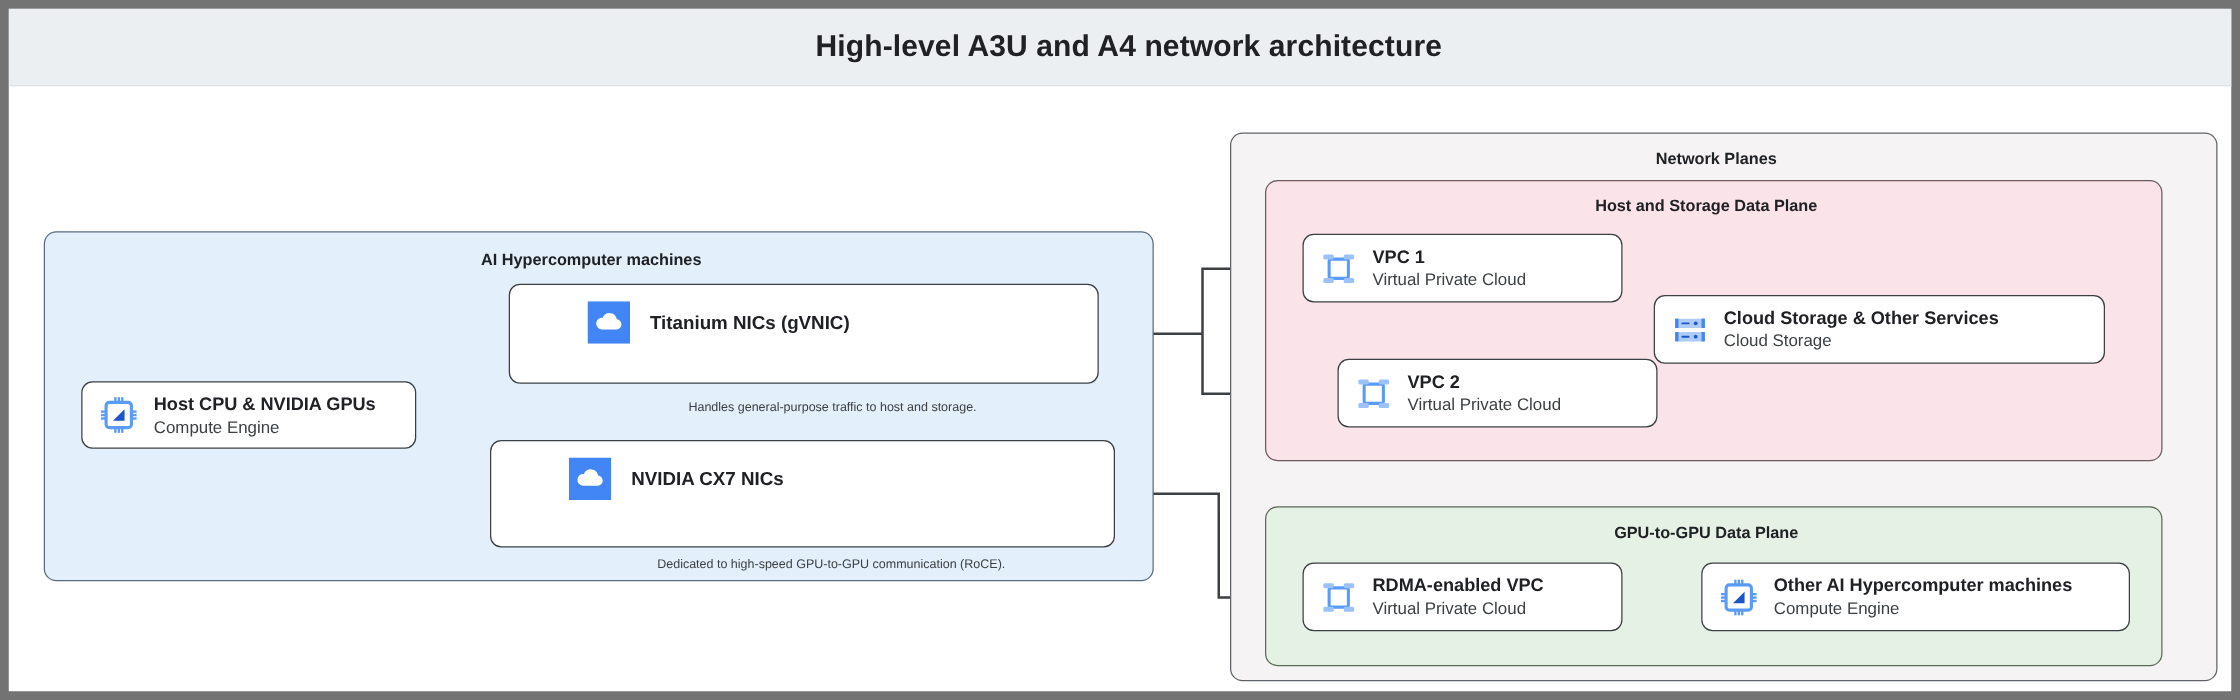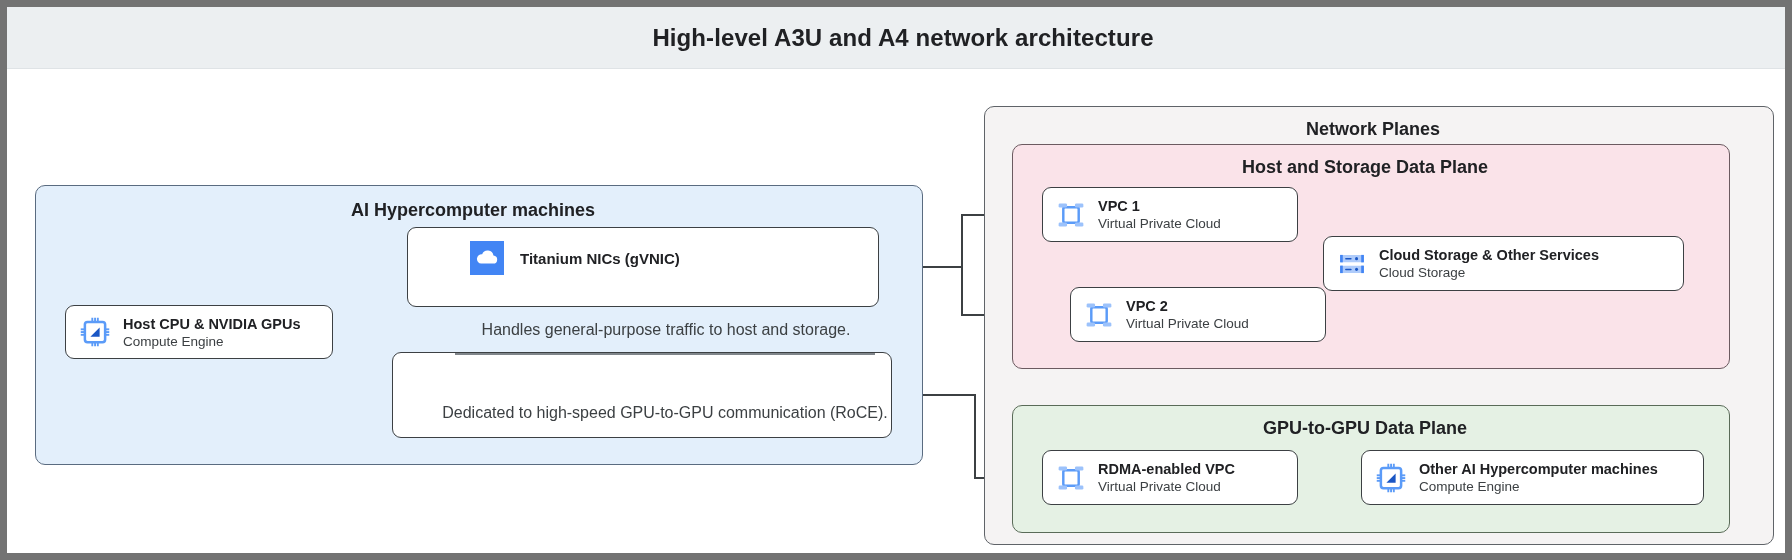--- a/index.html
+++ b/index.html
@@ -42,21 +42,21 @@
   
   .panel {
     position: absolute;
     border: 1.6px solid #5f6368;
     border-radius: 10px;
   }
   .panel-title {
     position: absolute;
     left: 0; right: 12px;
     text-align: center;
-    font-size: 18px;
+    font-size: 13px;
     font-weight: bold;
     color: #202124;
   }
 
   #machines-panel {
     left: 28px; top: 178px;
     width: 888px; height: 280px;
     background: #e3effb;
     border-color: #5a6b80;
   }
@@ -141,21 +141,21 @@
   .nic-divider {
     height: 1.6px;
     background: #80868b;
     margin: 0 16px;
   }
   .nic-desc {
     flex: 1;
     display: flex;
     align-items: center;
     justify-content: center;
-    font-size: 16px;
+    font-size: 10px;
     color: #3c4043;
     padding: 0 16px;
     white-space: nowrap;
     margin-top: 35px;
   }
 
   #titanium-card { left: 400px; top: 220px; width: 472px; height: 80px; }
   #cx7-card      { left: 385px; top: 345px; width: 500px; height: 86px; }
 
   
@@ -240,20 +240,29 @@
                  a5.9 5.9 0 0 0 -11.3 -1.25
                  a4.0 4.0 0 0 0 -0.95 9.43 z" fill="#ffffff"></path>
       </svg>
       <div class="nic-title">Titanium NICs (gVNIC)</div>
     </div>
     <div class="nic-divider"></div>
     <div class="nic-desc">Handles general-purpose traffic to host and storage.</div>
   </div>
 
   <div class="nic-card" id="cx7-card">
+    <div class="nic-head">
+      <svg class="icon" width="34" height="34" viewBox="0 0 34 34">
+        <rect x="0" y="0" width="34" height="34" fill="#4285f4"></rect>
+        <path d="M11.2 22.6 h12.0 a4.1 4.1 0 0 0 0.25 -8.18
+                 a5.9 5.9 0 0 0 -11.3 -1.25
+                 a4.0 4.0 0 0 0 -0.95 9.43 z" fill="#ffffff"></path>
+      </svg>
+      <div class="nic-title">NVIDIA CX7 NICs</div>
+    </div>
     <div class="nic-divider"></div>
     <div class="nic-desc">Dedicated to high-speed GPU-to-GPU communication (RoCE).</div>
   </div>
 
   <div class="panel" id="planes-panel">
     <div class="panel-title">Network Planes</div>
   </div>
 
   <div class="panel" id="host-plane-panel">
     <div class="panel-title">Host and Storage Data Plane</div>

